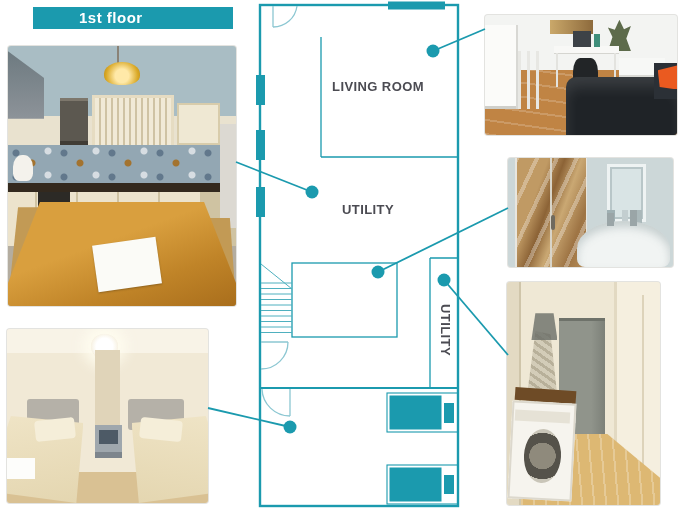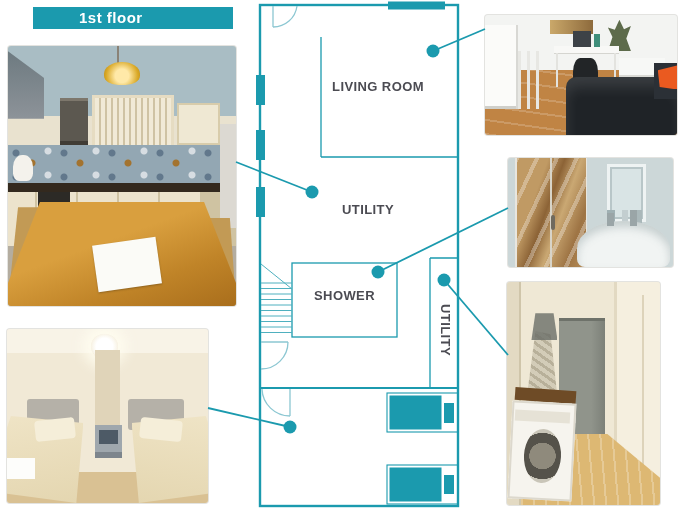--- a/index.html
+++ b/index.html
@@ -154,18 +154,17 @@
 
   <div id="banner">
     <span>1st floor</span>
   </div>
 
   <div class="room-label" style="left:321px;top:78px;width:114px;">LIVING ROOM</div>
 
   <div class="room-label" style="left:328px;top:201px;width:80px;">UTILITY</div>
 
   <div class="room-label" style="left:292px;top:287px;width:105px;">
-    <div>SHOWER</div>
   </div>
 
   <div class="room-label" style="left:405px;top:321px;width:80px;transform:rotate(90deg);transform-origin:center;">UTILITY</div>
 
 </div>
 
 </body></html>

